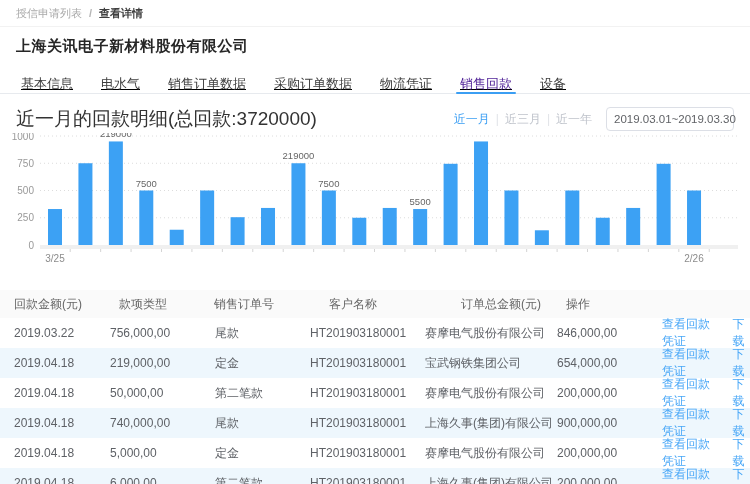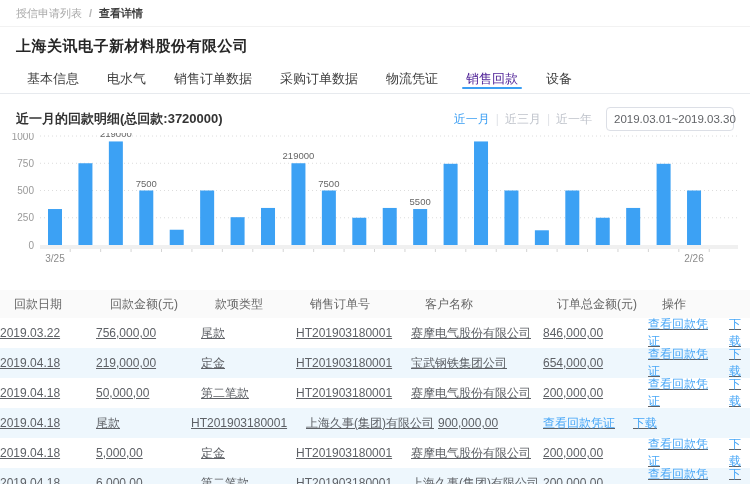--- a/index.html
+++ b/index.html
@@ -8,48 +8,48 @@
 
   .breadcrumb-bar { height:27px; display:flex; align-items:center; padding:0 16px;
     border-bottom:1px solid #f2f2f2; background:#fff; font-size:11px; }
   .crumb-parent { color:#a9a9a9; }
   .crumb-sep { color:#b5b5b5; margin:0 7px; font-weight:bold; }
   .crumb-current { color:#3f3f3f; font-weight:bold; }
 
   .title-bar { padding:10px 16px 4px; }
   .page-title { font-size:15px; font-weight:bold; color:#262626; letter-spacing:.5px; }
 
-  .tab-bar { display:flex; align-items:center; border-bottom:1px solid #e7eaee;
-    margin-top:4px; height:30px; padding-left:13px; }
+  .tab-bar { display:flex; align-items:flex-end; border-bottom:1px solid #e7eaee;
+    margin-top:4px; height:30px; padding-left:7px;text-decoration:underline; }
   .tab { font-size:13px; color:#3d3d3d; padding:0 14px; display:flex; align-items:center;
     cursor:pointer; position:relative; }
   .tab.active { color:#4c1d95; }
   .tab.active::after { content:""; position:absolute; left:10px; right:10px; bottom:-1px;
     height:2px; background:#3b9ef3; border-radius:1px; }
 
   .section-header { display:flex; align-items:center; justify-content:space-between;
     margin:13px 16px 0 16px; height:24px; }
-  .section-title { font-size:13px; font-weight:bold; color:#333; }
+  .section-title { font-size:19px; font-weight:normal; color:#333; }
   .section-controls { display:flex; align-items:center; }
   .range-filters { display:flex; align-items:center; font-size:12px; margin-right:14px; }
   .range-filters .opt { color:#bfc3cb; cursor:pointer; }
   .range-filters .opt.active { color:#3b9ef3; }
   .range-filters .bar-sep { color:#e1e4e8; margin:0 6px; }
   .date-box { width:128px; height:24px; border:1px solid #dcdfe6; border-radius:4px;
     display:flex; align-items:center; justify-content:space-between; padding:0 7px;
     background:#fff; cursor:pointer; }
   .date-text { font-size:11.5px; color:#606266; white-space:nowrap; }
 
   .chart-wrap { margin-top:2px; }
 
   .table { margin-top:15px; width:750px; font-size:12px; }
   .thead { display:flex; align-items:center; height:28px; background:#fafafa; color:#666;
     padding-left:14px; }
-  .tr { display:flex; align-items:center; height:30px; color:#5e6166; 
-    background:#fff;text-decoration:underline; }
+  .tr { display:flex; align-items:center; height:30px; color:#5e6166; padding-left:14px;
+    background:#fff; }
   .tr.alt { background:#eef7fd; }
   .c0{width:96px;} .c1{width:105px;} .c2{width:95px;} .c3{width:115px;}
   .c4{width:132px;} .c5{width:105px;} .c6{flex:1; display:flex; align-items:center;}
   .cell { white-space:nowrap; overflow:hidden; }
   .link { color:#46a6f7; cursor:pointer; }
   .link + .link { margin-left:18px; }
 </style>
 </head>
 <body>
 
@@ -156,21 +156,20 @@
       <rect x="626.17" y="74.94" width="14" height="37.06" fill="#3ca1f4"></rect>
       <rect x="656.6" y="30.795" width="14" height="81.205" fill="#3ca1f4"></rect>
       <rect x="687.03" y="57.5" width="14" height="54.5" fill="#3ca1f4"></rect>
       <text x="55" y="129" text-anchor="middle" font-size="10" fill="#8c8c8c">3/25</text>
       <text x="694.03" y="129" text-anchor="middle" font-size="10" fill="#8c8c8c">2/26</text>
     </svg>
 </div>
 
 <div class="table">
   <div class="thead">
-      <div class="cell c0">回款日期</div>
       <div class="cell c1">回款金额(元)</div>
       <div class="cell c2">款项类型</div>
       <div class="cell c3">销售订单号</div>
       <div class="cell c4">客户名称</div>
       <div class="cell c5">订单总金额(元)</div>
       <div class="cell c6">操作</div>
     </div>
   <div id="tbody">
       <div class="tr">
         <div class="cell c0">2019.03.22</div>
@@ -203,20 +202,21 @@
         <div class="cell c3">HT201903180001</div>
         <div class="cell c4">赛摩电气股份有限公司</div>
         <div class="cell c5">200,000,00</div>
         <div class="c6">
           <span class="link">查看回款凭证</span>
           <span class="link">下载</span>
         </div>
       </div>
       <div class="tr alt">
         <div class="cell c0">2019.04.18</div>
+        <div class="cell c1">740,000,00</div>
         <div class="cell c2">尾款</div>
         <div class="cell c3">HT201903180001</div>
         <div class="cell c4">上海久事(集团)有限公司</div>
         <div class="cell c5">900,000,00</div>
         <div class="c6">
           <span class="link">查看回款凭证</span>
           <span class="link">下载</span>
         </div>
       </div>
       <div class="tr">

